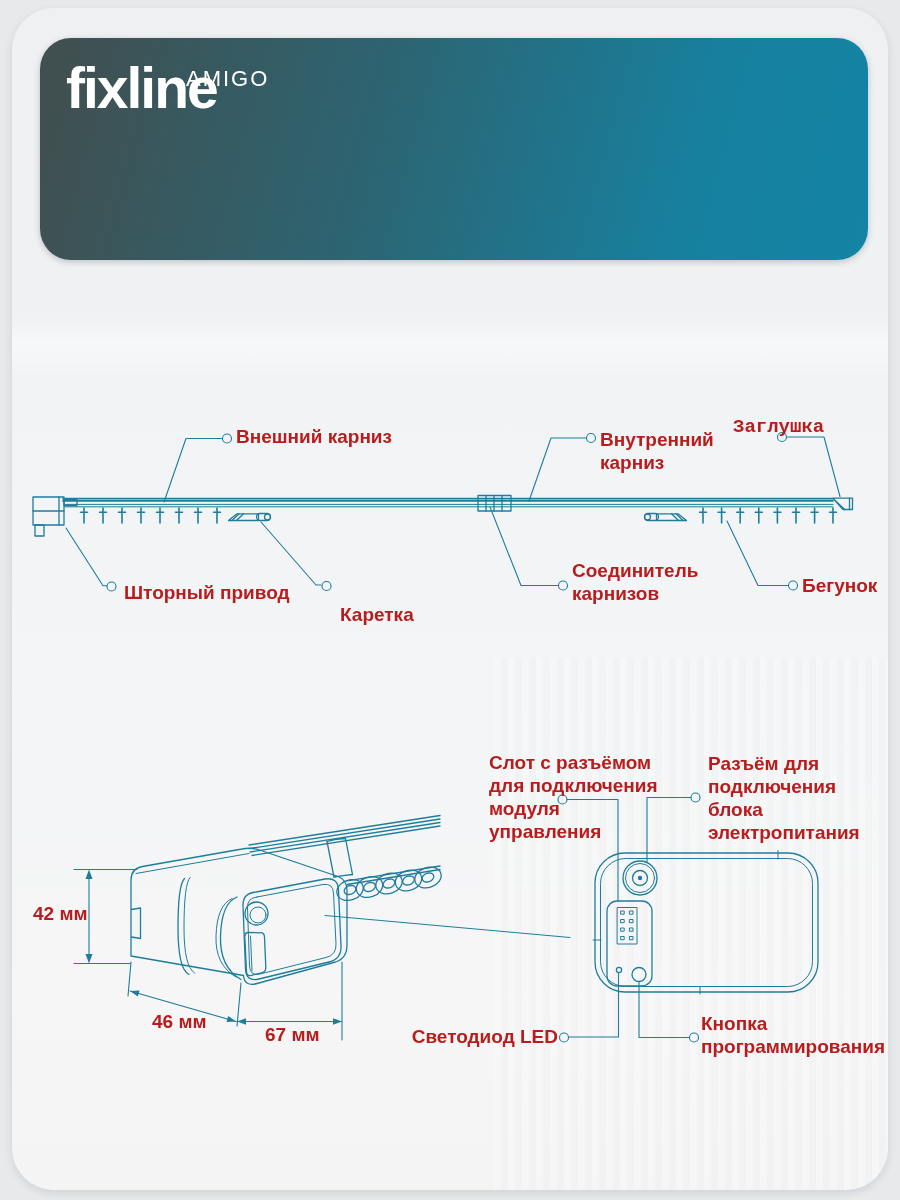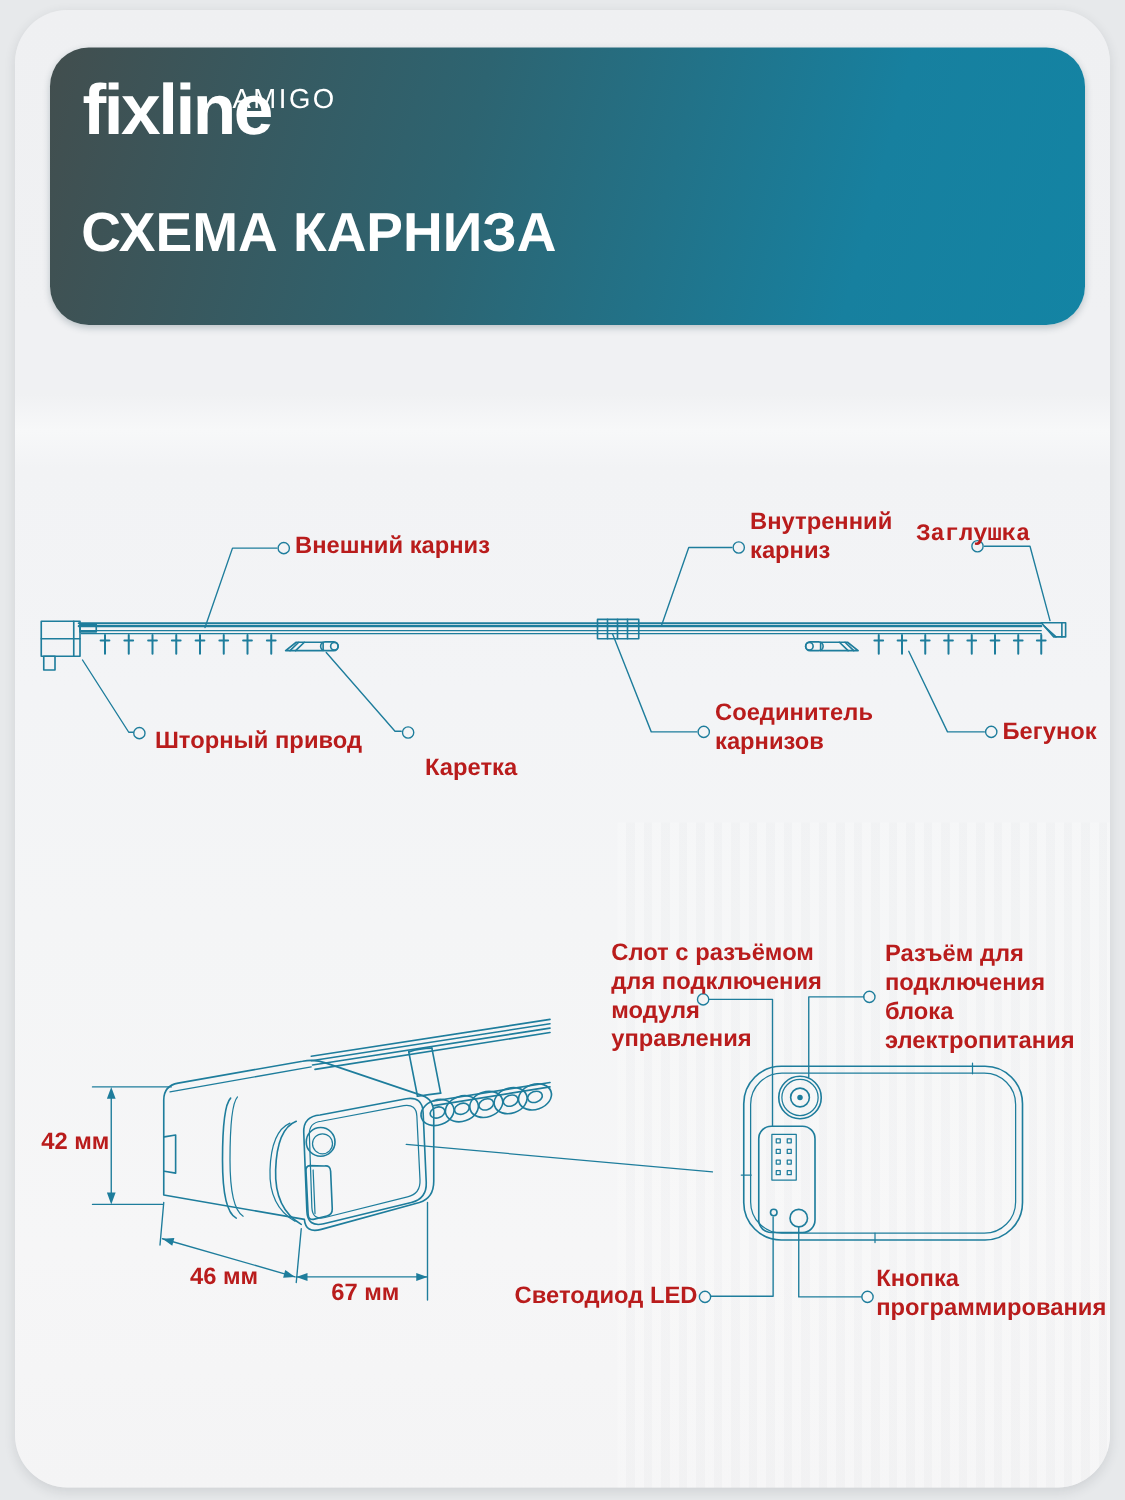--- a/index.html
+++ b/index.html
@@ -19,21 +19,21 @@
   .brand{position:absolute;left:26px;top:22px;color:#ffffff;font-size:57px;font-weight:bold;
         letter-spacing:-2px;line-height:1;}
   .brand-sub{position:absolute;left:146px;top:30px;color:#ffffff;font-size:22px;
         letter-spacing:2px;font-weight:normal;line-height:1;}
   .header-title{position:absolute;left:25px;top:127px;color:#ffffff;font-size:44px;
         font-weight:bold;letter-spacing:0;line-height:1;}
   svg.linework{position:absolute;left:0;top:0;pointer-events:none;}
   .lbl{position:absolute;font-size:19px;line-height:23px;font-weight:bold;color:#b91c1c;
         white-space:nowrap;}
   #lbl-outer{left:236px;top:425px;}
-  #lbl-inner{left:600px;top:406px;}
+  #lbl-inner{left:600px;top:428px;}
   #lbl-endcap{left:733px;top:416px;font-family:Liberation Mono, monospace;}
   #lbl-drive{left:124px;top:581px;}
   #lbl-carriage{left:340px;top:573px;margin-top:30px;}
   #lbl-connector{left:572px;top:559px;}
   #lbl-runner{left:802px;top:574px;}
   #lbl-slot{left:489px;top:751px;}
   #lbl-power{left:708px;top:752px;}
   #lbl-led{left:400px;top:1025px;width:158px;text-align:right;}
   #lbl-button{left:701px;top:1012px;}
   #dim-height{left:33px;top:902px;}
@@ -42,21 +42,20 @@
 </style>
 </head>
 <body>
 
 <div class="page">
   <div class="card"></div>
 
   <div class="header">
     <div class="brand">fixline</div>
     <div class="brand-sub">AMIGO</div>
-    <div class="header-title">СХЕМА КАРНИЗА</div>
   </div>
 
   <svg class="linework" width="900" height="1200" viewBox="0 0 900 1200" fill="none" stroke="#1e7d9c" stroke-width="1.3" stroke-linecap="round" stroke-linejoin="round">
 
     <g>
 
       <path d="M63,498.6 H833" stroke-width="1.7"></path>
       <path d="M63,500.9 H833" stroke-width="1.7"></path>
       <path d="M65,504.4 H833" stroke-width="1"></path>
       <path d="M65,506.8 H833" stroke-width="1"></path>

